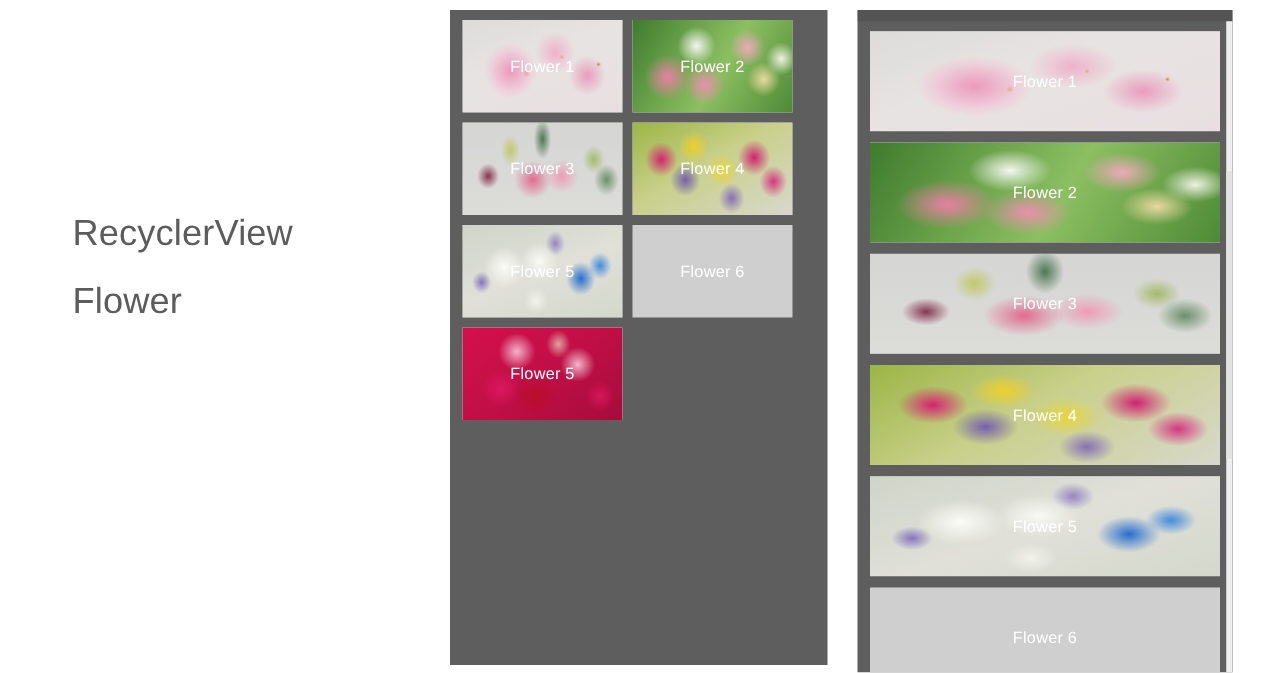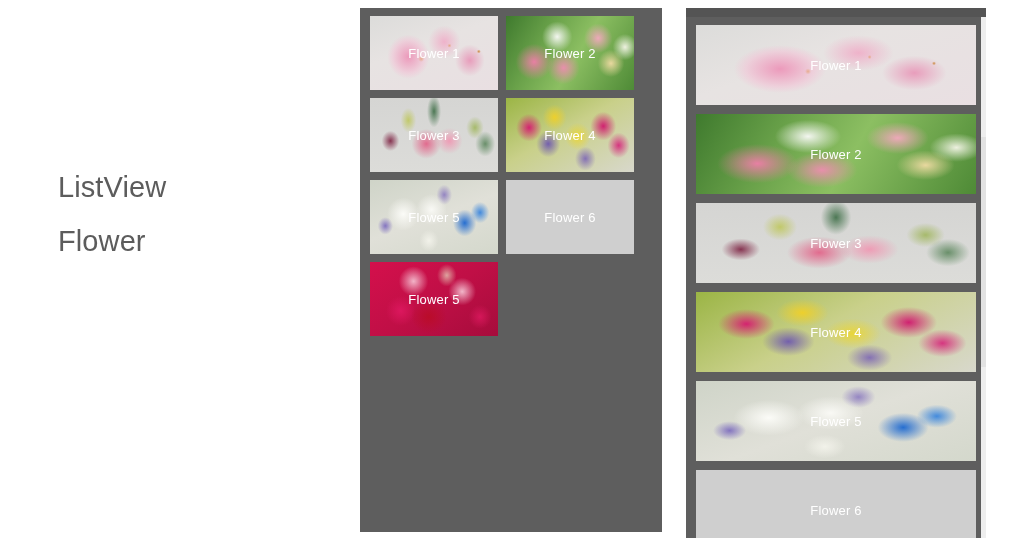--- a/index.html
+++ b/index.html
@@ -184,21 +184,21 @@
       radial-gradient(ellipse 10% 20% at 60% 18%, rgba(228,200,180,.8) 0%, rgba(255,255,255,0) 76%),
       linear-gradient(145deg, #d4104c 0%, #c00f46 50%, #a60c3c 100%);
   }
 </style>
 </head>
 <body>
 
 <div class="screen">
 
   <div class="concept-list">
-    <div class="concept-item">ListView</div>
+    <div class="concept-item">RecyclerView</div>
     <div class="concept-item">Flower</div>
   </div>
 
   <div class="panel" id="grid-panel">
     <div class="grid-wrap">
       <div class="grid-tile">
         <div class="art art-f1"></div>
         <div class="tile-label">Flower 1</div>
       </div>
       <div class="grid-tile">

